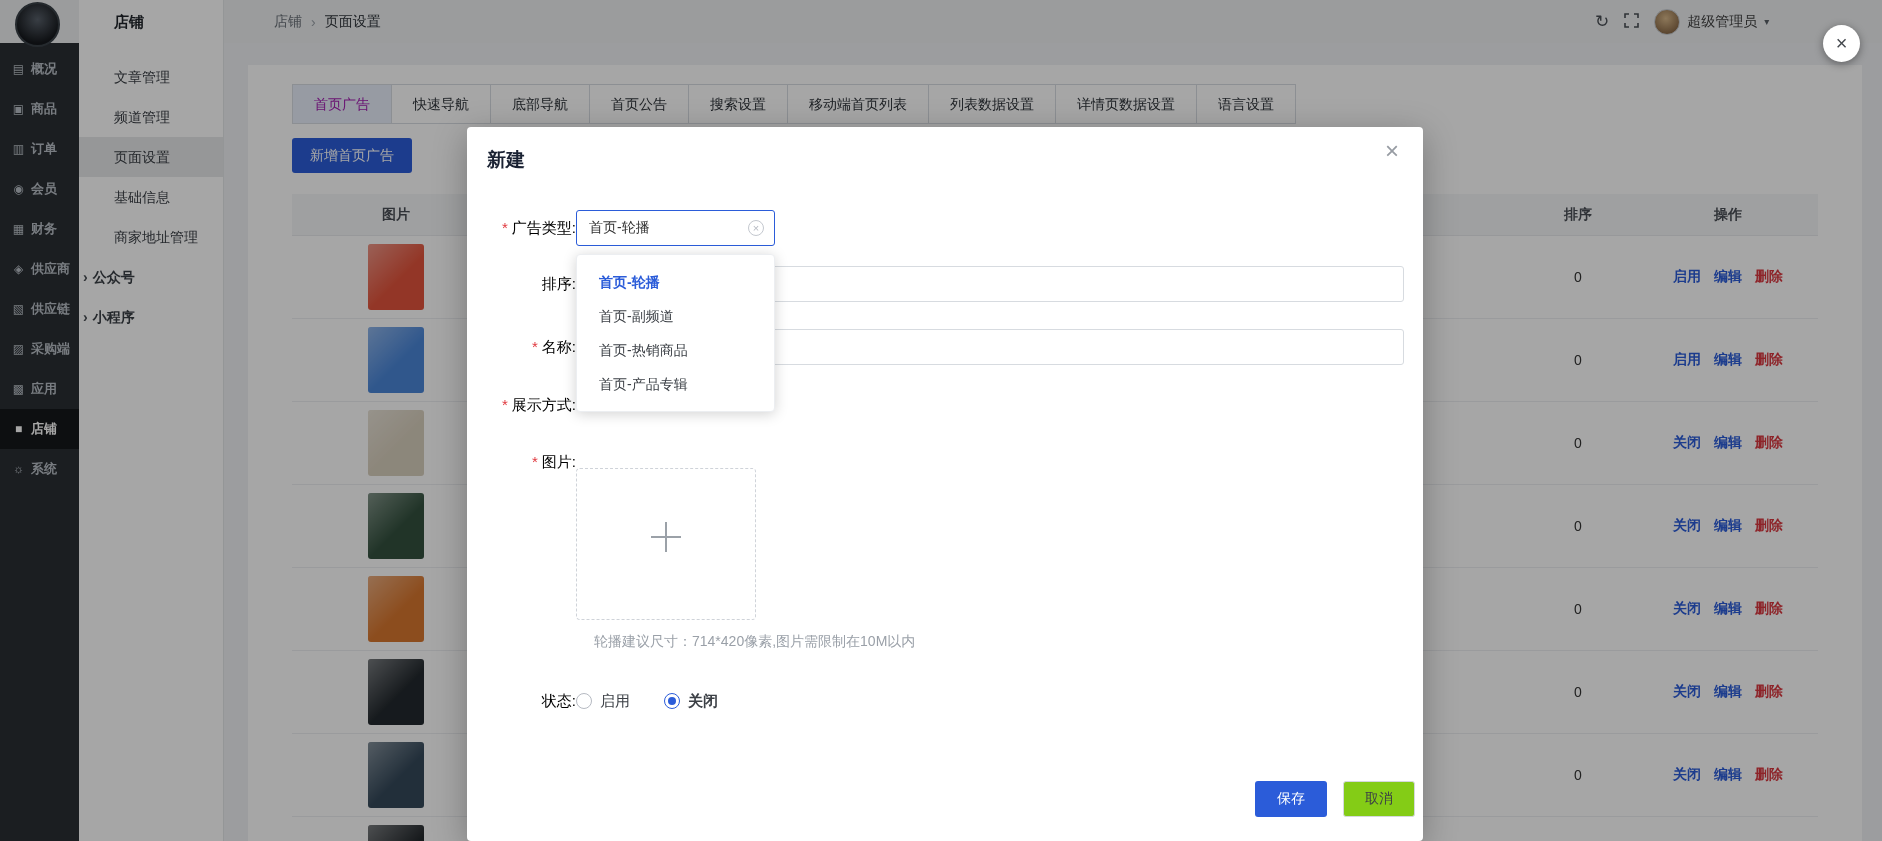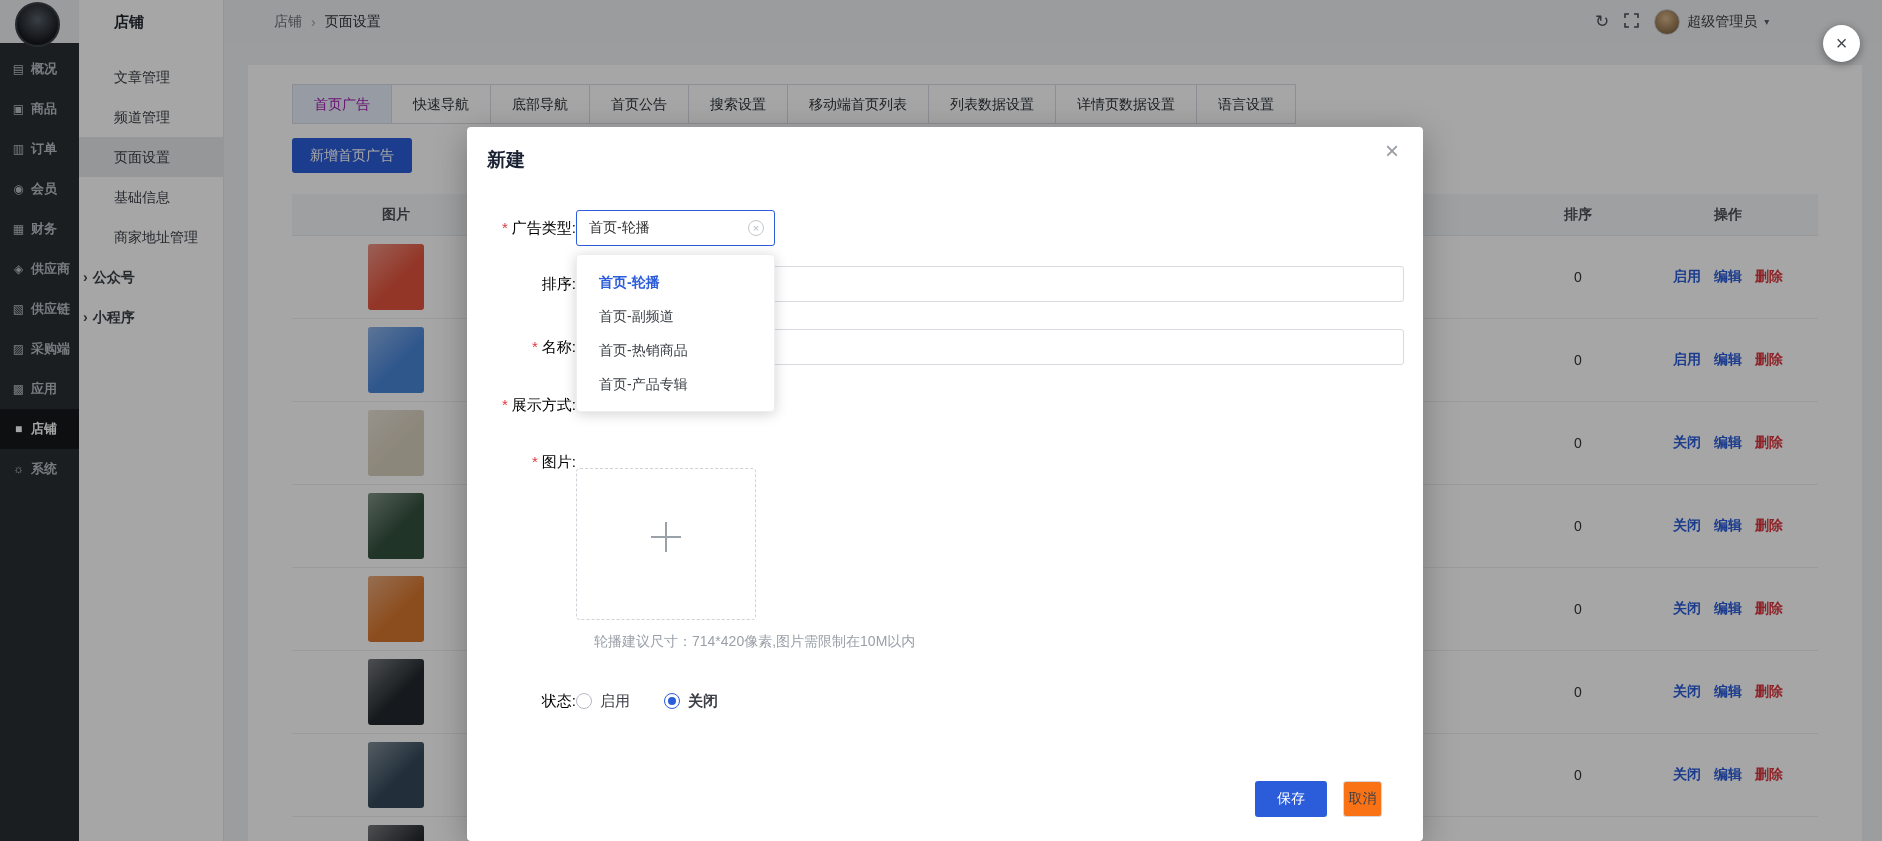--- a/index.html
+++ b/index.html
@@ -85,21 +85,21 @@
   .plus-icon::after { top:50%; left:0; height:2px; width:100%; transform:translateY(-50%); }
   .hint { position:absolute; left:109px; top:506px; font-size:14px; color:#9aa0a8;margin-left:18px; }
   .radio-group { position:absolute; left:109px; top:556px; height:36px; display:flex; align-items:center; gap:34px; }
   .radio-opt { display:flex; align-items:center; gap:8px; cursor:pointer; font-size:15px; color:#3c4046; }
   .radio { width:16px; height:16px; border-radius:50%; border:1px solid #b6bac2; background:#fff; display:inline-block; position:relative; }
   .radio.checked { border-color:#2b5cd9; }
   .radio.checked::after { content:""; position:absolute; inset:3px; border-radius:50%; background:#2b5cd9; }
   .radio-opt .checked + span { font-weight:bold; }
   .btn { position:absolute; top:654px; height:36px; border-radius:3px; font-size:14px; cursor:pointer; font-family:inherit; }
   .btn-save { left:788px; width:72px; background:#2b5cd9; color:#fff; border:none; }
-  .btn-cancel { left:876px; width:39px; background:#f97316; color:#3c4046; border:1px solid #d5d8dd; }
+  .btn-cancel { left:876px; width:72px; background:#84cc16; color:#3c4046; border:1px solid #d5d8dd; }
 
   .floating-close { position:absolute; left:1823px; top:25px; width:37px; height:37px; border-radius:50%; background:#fff;
                     box-shadow:0 2px 9px rgba(0,0,0,0.4); z-index:30; display:flex; align-items:center; justify-content:center;
                     font-size:20px; color:#45494e; cursor:pointer; }
 </style>
 </head>
 <body>
 
 <aside class="primary-sidebar">
   <div class="logo-strip"></div>

